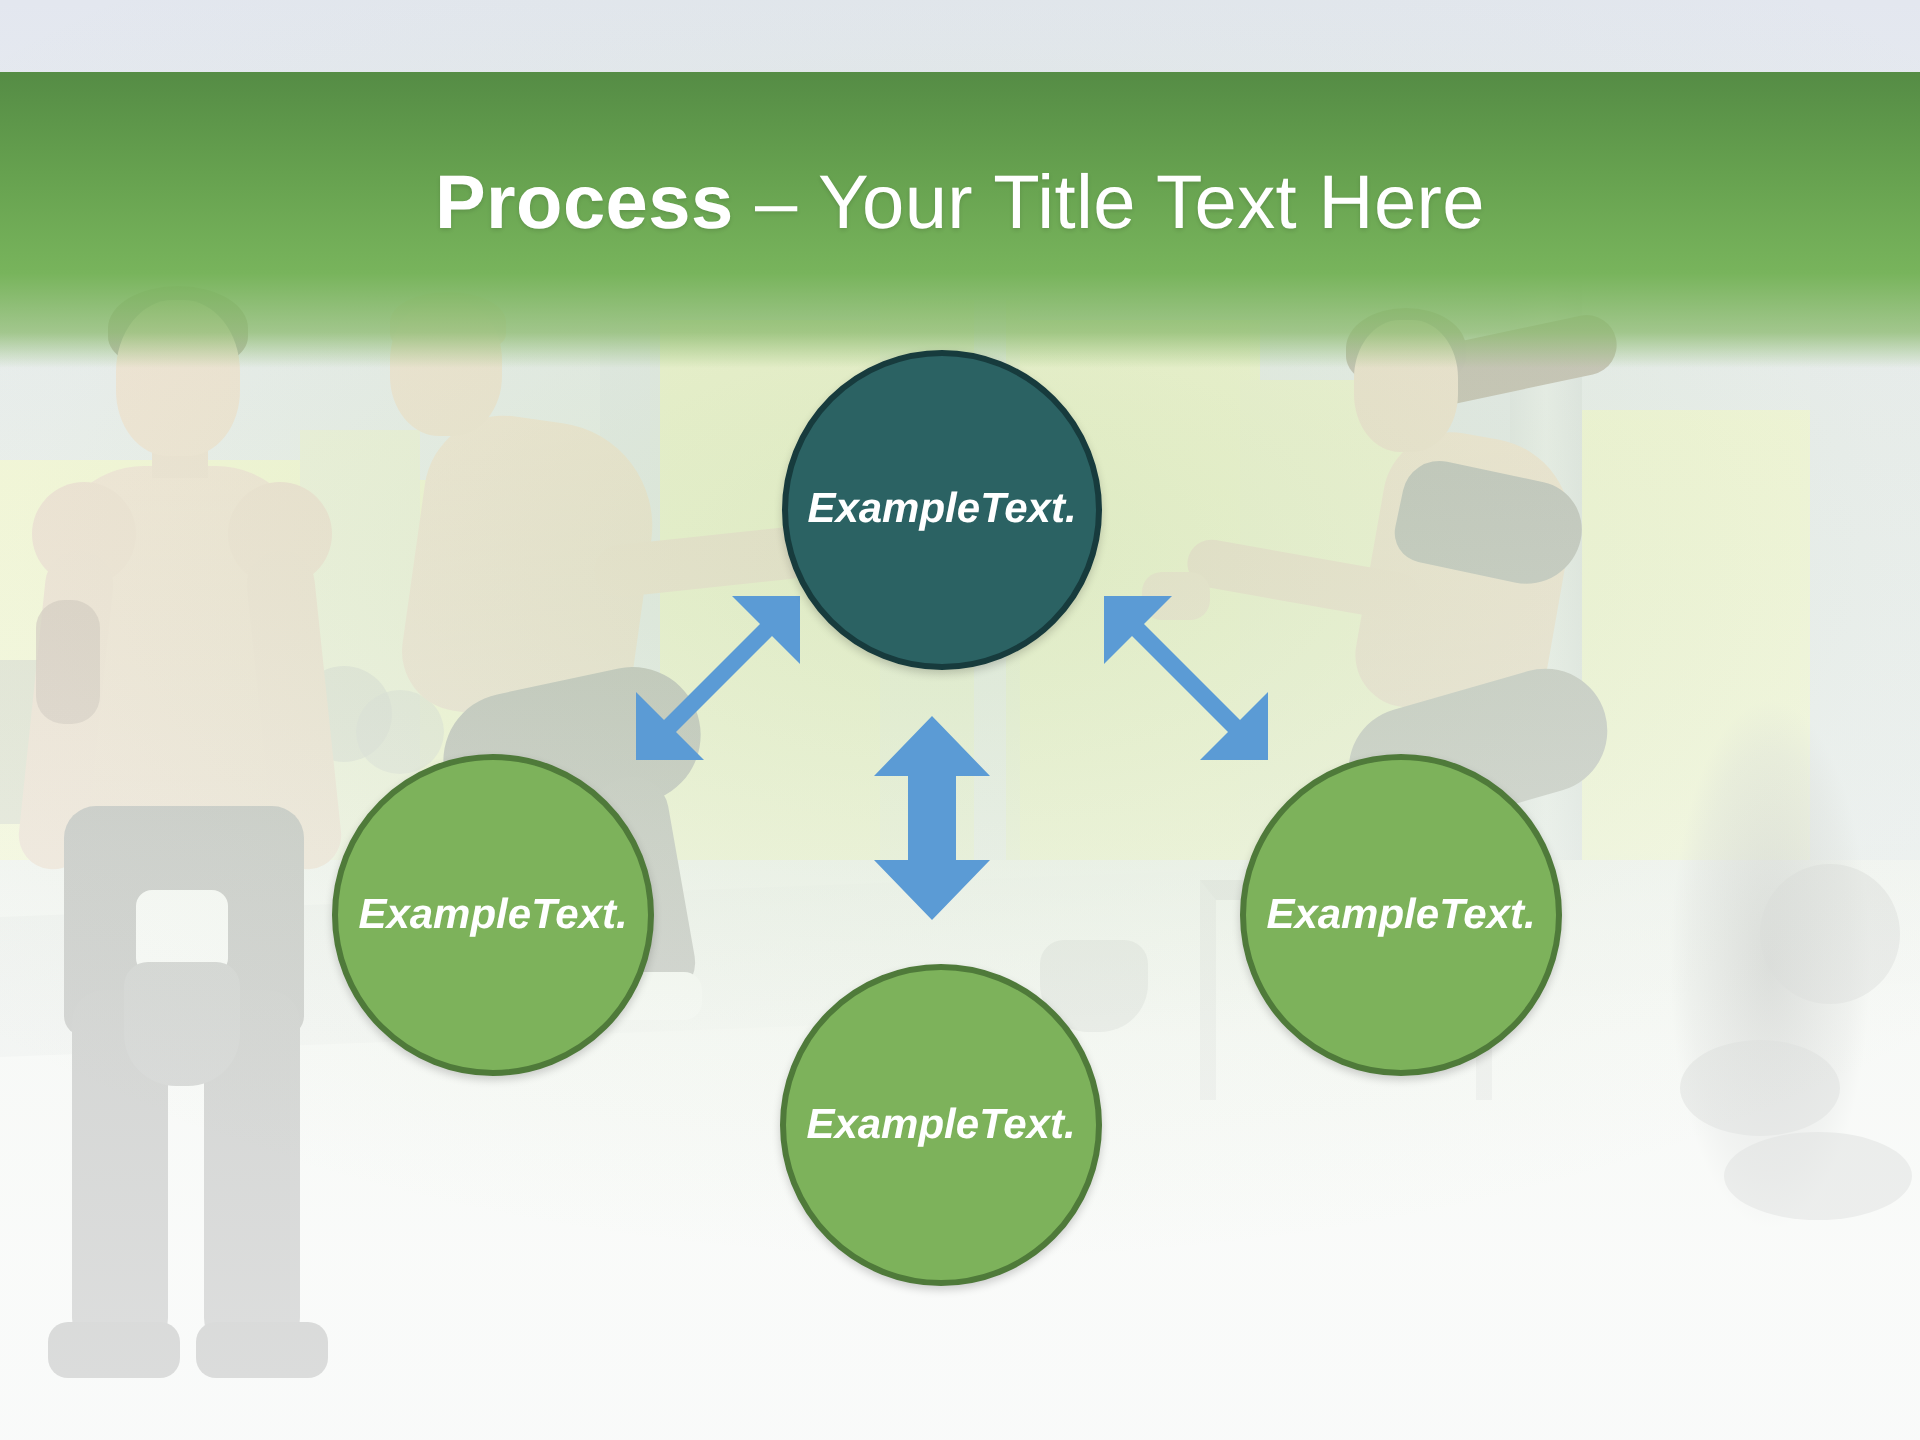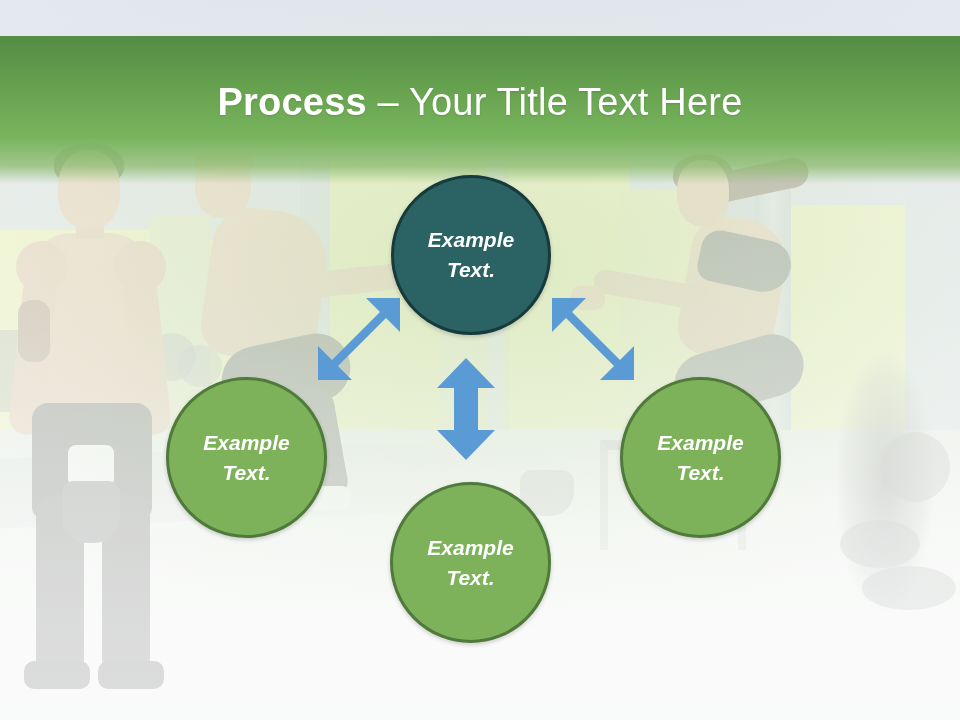--- a/index.html
+++ b/index.html
@@ -182,21 +182,21 @@
     text-shadow: 0 1px 2px rgba(0,0,0,.12);
   }
   .title .strong { font-weight: bold; }
   .title .light  { font-weight: normal; }
 
   
   .node {
     position: absolute;
     border-radius: 50%;
     display: flex;
-    flex-direction: column;
+    flex-direction: row;
     align-items: center;
     justify-content: center;
     color: #ffffff;
     font-style: italic;
     font-weight: bold;
     font-size: 21px;
     line-height: 30px;
     text-align: center;
     box-shadow: 0 2px 4px rgba(0,0,0,0.18);
   }

